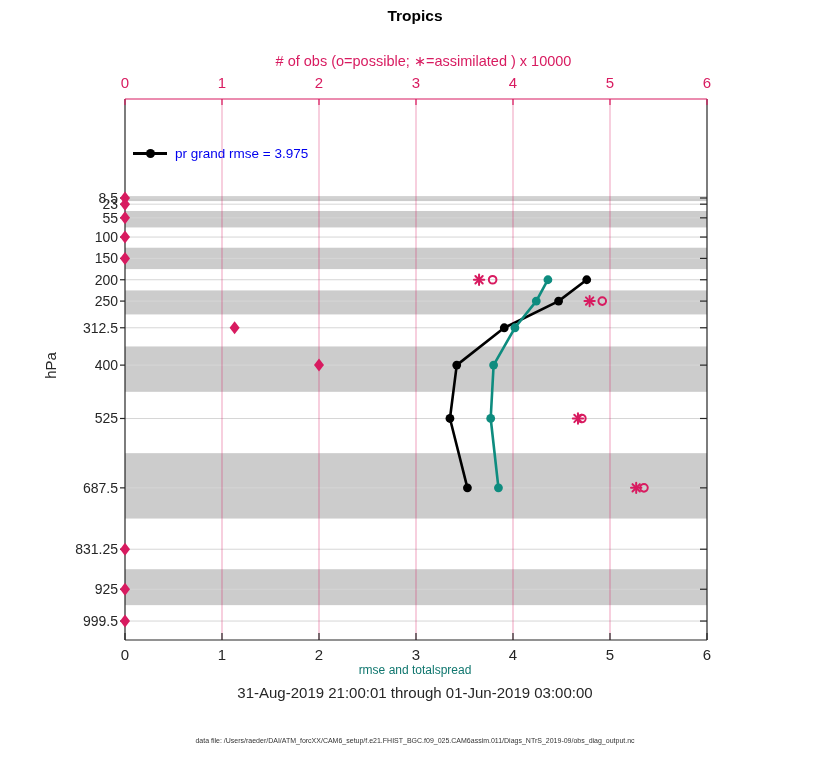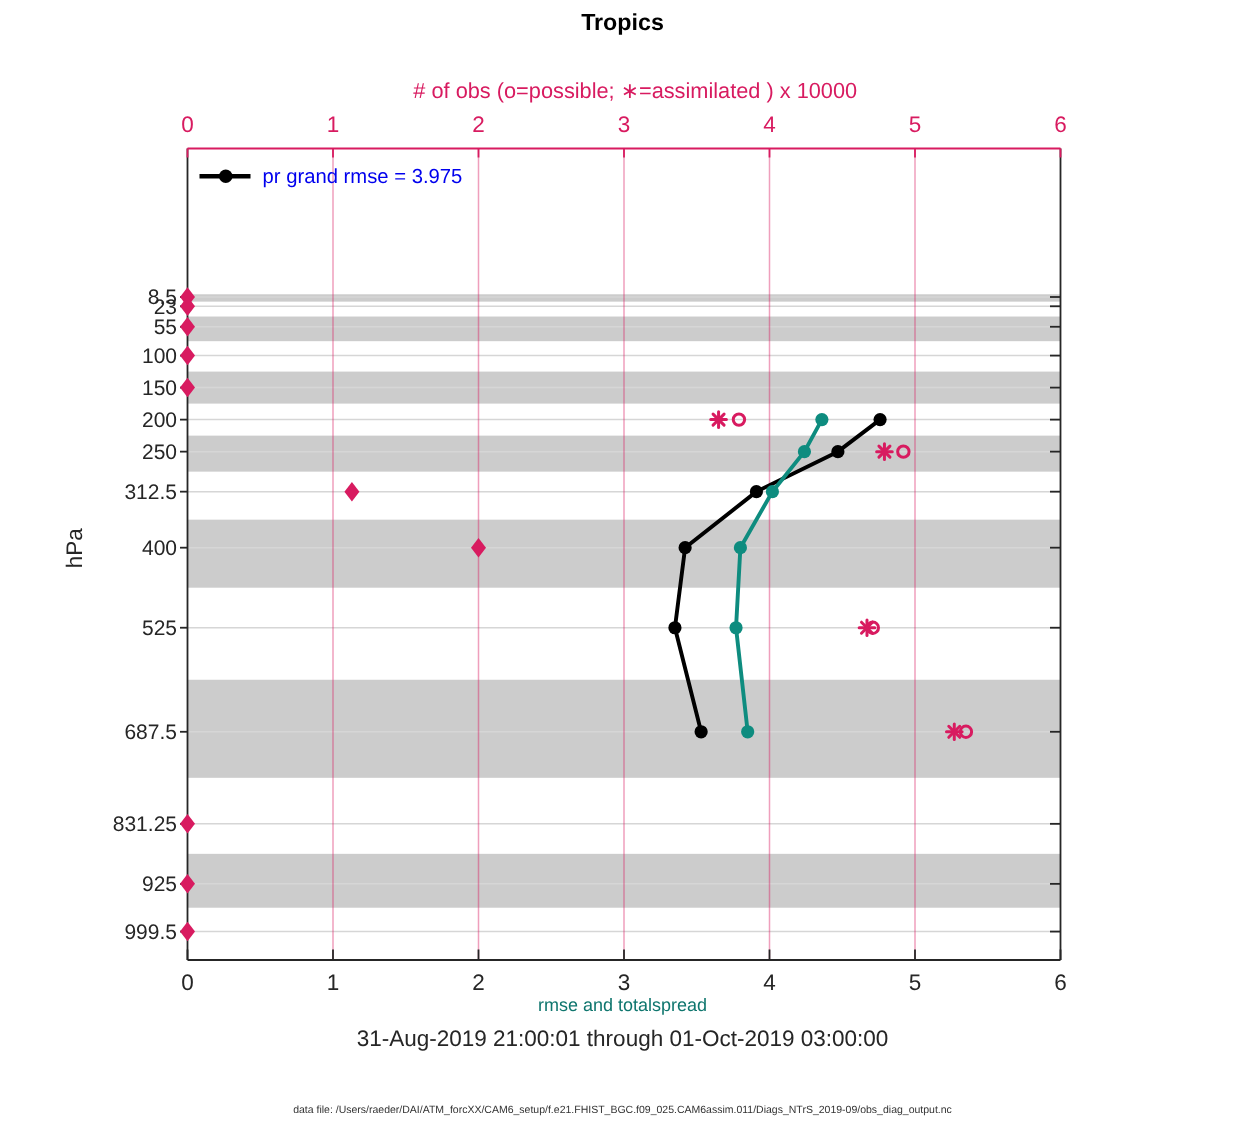--- a/index.html
+++ b/index.html
@@ -8,21 +8,21 @@
     font-family:"Liberation Sans","DejaVu Sans",sans-serif;
   }
   #plot-svg{position:absolute;left:0;top:0;}
   .abs{position:absolute;}
   .centered{left:0;right:0;text-align:center;}
   #title-line1,#title-line2{font-weight:bold;font-size:15.5px;color:#000;}
   #title-line1{top:7px;}
   #title-line2{top:27px;}
   #obs-axis-label{top:53px;font-size:14.5px;color:#d81b60;margin-left:17px;}
   #legend{left:133px;top:106px;}
-  .legend-row{display:flex;align-items:center;height:22px;}
+  .legend-row{display:flex;align-items:center;height:22px;margin-top:36px;}
   .legend-sample{position:relative;width:34px;height:10px;margin-right:8px;}
   .legend-line{position:absolute;left:0;right:0;top:4px;height:3px;}
   .legend-dot{position:absolute;left:13px;top:1px;width:9px;height:9px;border-radius:50%;}
   .legend-label{font-size:13.5px;color:#0000ee;white-space:pre;}
   #y-axis-label{left:30px;top:357px;font-size:15px;color:#262626;transform:rotate(-90deg);transform-origin:center;width:40px;text-align:center;}
   #x-axis-label{top:663px;font-size:12px;color:#0f766e;}
   #date-range{top:684px;font-size:15px;color:#262626;}
   #footer-note{top:737px;font-size:7px;color:#333;}
   svg text{font-family:"Liberation Sans","DejaVu Sans",sans-serif;}
 </style>
@@ -193,15 +193,15 @@
       <span class="legend-sample">
         <span class="legend-line" id="lg-line-0" style="background: rgb(0, 0, 0);"></span>
         <span class="legend-dot" id="lg-dot-0" style="background: rgb(0, 0, 0);"></span>
       </span>
       <span class="legend-label">pr grand rmse = 3.975</span>
     </div>
   </div>
 
   <div id="y-axis-label" class="abs">hPa</div>
   <div id="x-axis-label" class="abs centered">rmse and totalspread</div>
-  <div id="date-range" class="abs centered">31-Aug-2019 21:00:01 through 01-Oct-2019 03:00:00</div>
+  <div id="date-range" class="abs centered">31-Aug-2019 21:00:01 through 01-Jun-2019 03:00:00</div>
   <div id="footer-note" class="abs centered">data file: /Users/raeder/DAI/ATM_forcXX/CAM6_setup/f.e21.FHIST_BGC.f09_025.CAM6assim.011/Diags_NTrS_2019-09/obs_diag_output.nc</div>
 </div>
 
 </body></html>

